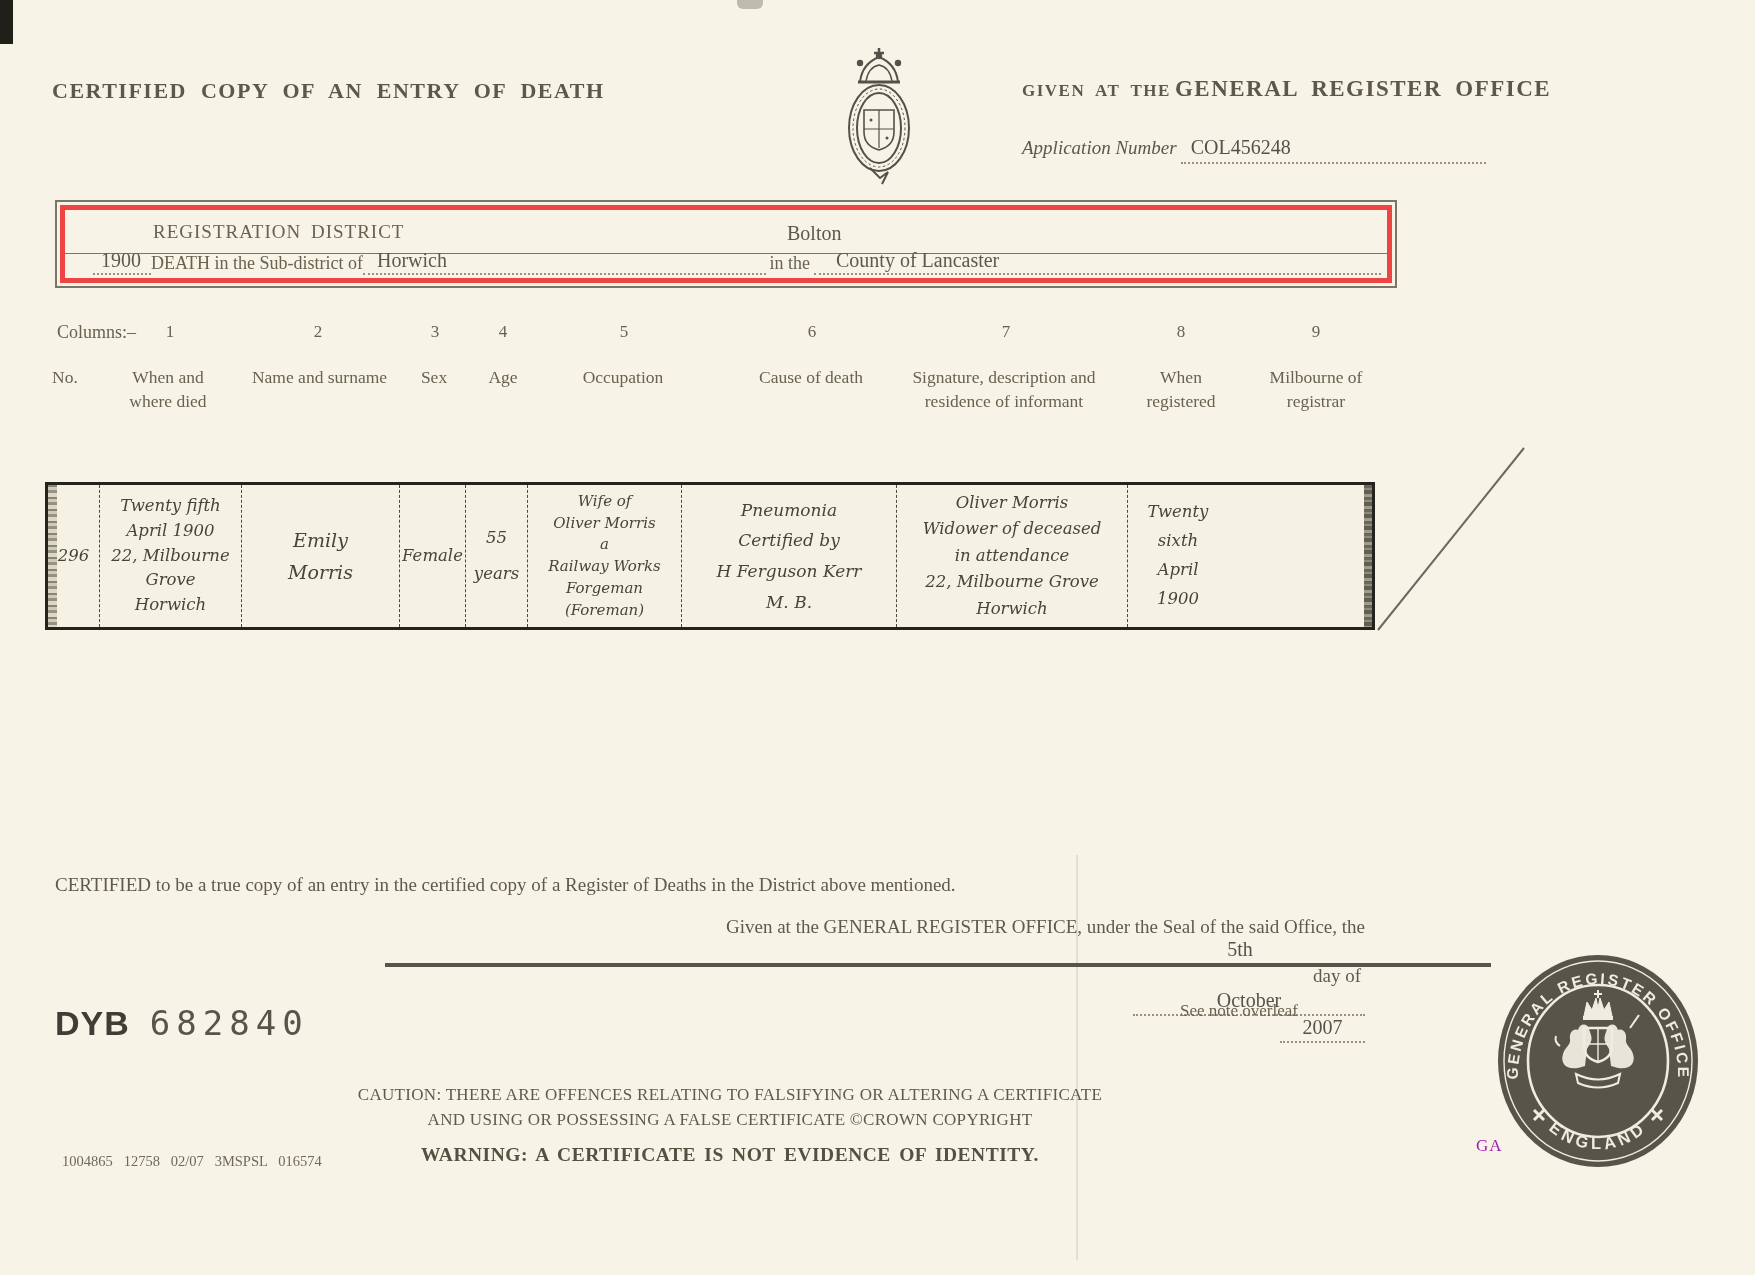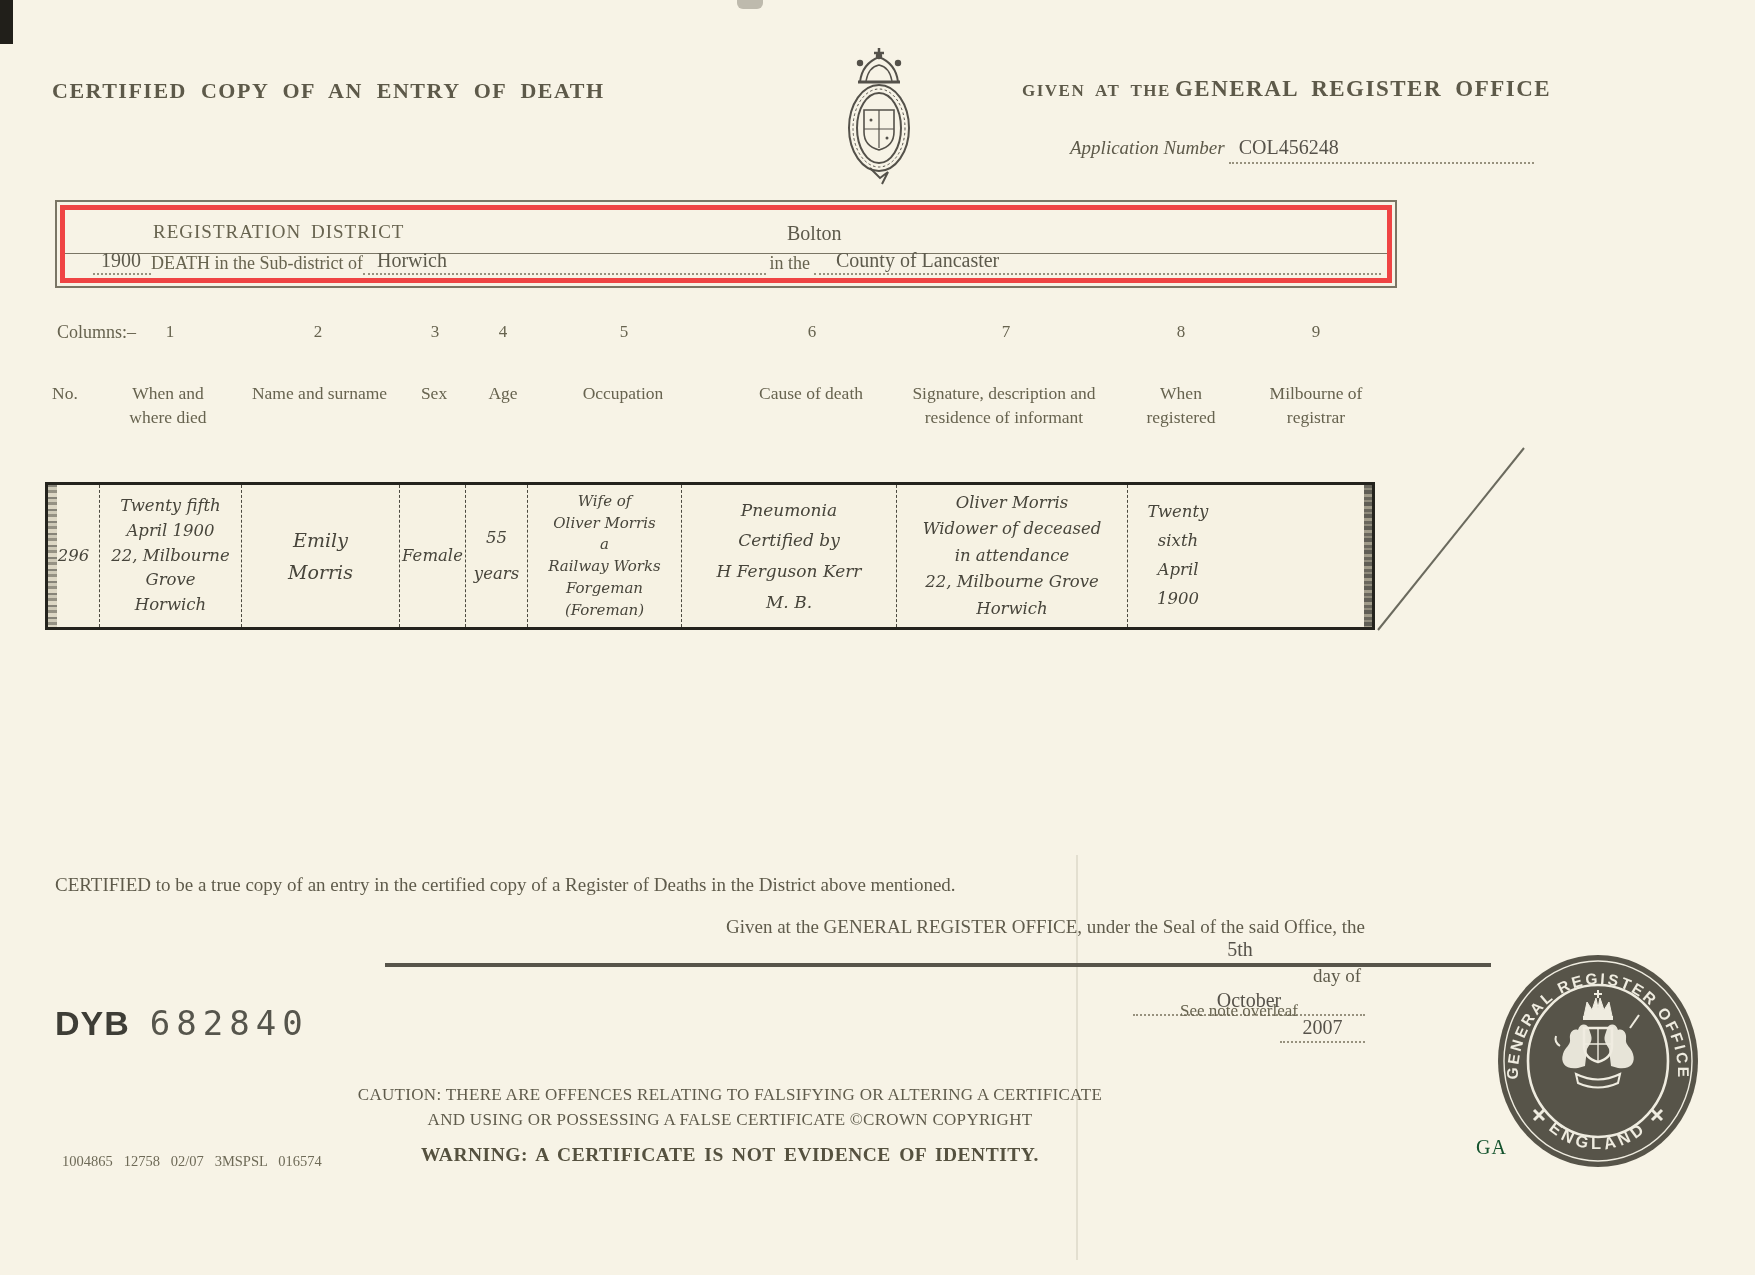--- a/index.html
+++ b/index.html
@@ -15,42 +15,42 @@
   
   .corner-mark{left:0;top:0;width:13px;height:44px;background:#211f1a;}
   .top-smudge{left:737px;top:0;width:26px;height:9px;background:#8f8b7d;opacity:.55;border-radius:0 0 6px 6px;}
   .crease{left:1076px;top:855px;width:2px;height:405px;background:rgba(140,134,112,.18);}
 
   
   .doc-title{left:52px;top:78px;font-size:22px;font-weight:bold;letter-spacing:1.5px;word-spacing:7px;color:#5d5949;}
   .given-line{left:1022px;top:76px;white-space:nowrap;color:#5d5949;}
   .given-prefix{font-size:17px;font-weight:bold;letter-spacing:1.5px;word-spacing:5px;}
   .office-name{font-size:23px;font-weight:bold;letter-spacing:1.5px;word-spacing:6px;}
-  .appnum-row{left:1022px;top:136px;width:490px;white-space:nowrap;margin-left:48px;}
+  .appnum-row{left:1022px;top:136px;width:490px;white-space:nowrap;}
   .appnum-label{font-style:italic;font-size:19px;color:#5d5949;}
   .appnum-value{display:inline-block;width:295px;border-bottom:2px dotted #97917e;font-size:20px;color:#56524a;padding:0 0 3px 10px;vertical-align:baseline;}
 
   
   .regbox{left:55px;top:200px;width:1338px;height:84px;border:2px solid #7a7565;}
   .regbox-inner{position:absolute;left:3px;top:3px;right:3px;bottom:3px;border:5px solid #ef4444;}
   .reg-row1{position:absolute;left:0;top:0;right:0;height:43px;border-bottom:1px solid #7a7565;}
   .reg-district-label{position:absolute;left:88px;top:11px;font-size:19px;letter-spacing:1px;word-spacing:4px;}
   .reg-district-value{position:absolute;left:722px;top:12px;font-size:20px;color:#5d5a4c;}
   .reg-row2{position:absolute;left:0;top:44px;right:0;bottom:0;display:flex;align-items:flex-end;padding:0 6px 3px 28px;}
   .dotted{border-bottom:2px dotted #97917e;}
   .reg-year{font-size:20px;color:#5d5a4c;padding:0 10px 1px 8px;}
   .reg-sub-label{font-size:18px;padding-bottom:1px;white-space:nowrap;}
   .reg-sub-value{flex:1;font-size:20px;color:#5d5a4c;padding:0 0 1px 14px;}
   .reg-inthe{font-size:18px;padding:0 4px 1px 4px;white-space:nowrap;}
   .reg-county{width:545px;font-size:20px;color:#5d5a4c;padding:0 0 1px 22px;}
 
   
   .columns-label{left:57px;top:322px;font-size:18px;}
   .colnum{top:322px;width:40px;text-align:center;font-size:17px;}
-  .colhead{top:365px;text-align:center;font-size:17.5px;line-height:1.38;margin-top:16px;}
+  .colhead{top:365px;text-align:center;font-size:17.5px;line-height:1.38;}
 
   
   .entry-table{
     left:45px;top:482px;width:1330px;height:148px;
     border:3px solid #24231d; display:flex; box-sizing:border-box;
     background:#f6f2e3;
   }
   .noise-left{position:absolute;left:0;top:0;width:9px;height:100%;
     background:repeating-linear-gradient(180deg,#4b493f 0 2px,#b9b4a0 2px 5px,#615e50 5px 8px,#cfc9b4 8px 12px);
     opacity:.65;}
@@ -84,21 +84,21 @@
   .thick-rule{left:385px;top:963px;width:1106px;height:4px;background:#57544a;}
 
   .serial{left:55px;top:1003px;white-space:nowrap;}
   .serial-prefix{font-family:"Liberation Sans", sans-serif;font-weight:bold;font-size:34px;color:#3e3d36;letter-spacing:1px;}
   .serial-number{font-family:"DejaVu Sans Mono", monospace;font-size:34px;color:#56554c;letter-spacing:6px;margin-left:16px;}
   .see-note{left:1180px;top:1001px;font-size:17px;}
 
   .caution-block{left:330px;top:1083px;width:800px;text-align:center;font-size:17px;line-height:1.45;letter-spacing:.3px;color:#5f5b4b;}
   .warning-line{margin-top:9px;font-size:19.5px;font-weight:bold;letter-spacing:.5px;word-spacing:3px;color:#55513f;}
   .print-code{left:62px;top:1153px;font-size:14.5px;white-space:pre;color:#6e6a57;}
-  .ga-mark{left:1476px;top:1136px;font-size:20px;letter-spacing:1px;color:#14532d;text-align:right;}
+  .ga-mark{left:1476px;top:1136px;font-size:17px;letter-spacing:1px;color:#a21caf;text-align:right;}
 </style>
 </head>
 <body>
 
 <div class="page">
 
   <div class="abs corner-mark"></div>
   <div class="abs top-smudge"></div>
   <div class="abs crease"></div>
 

